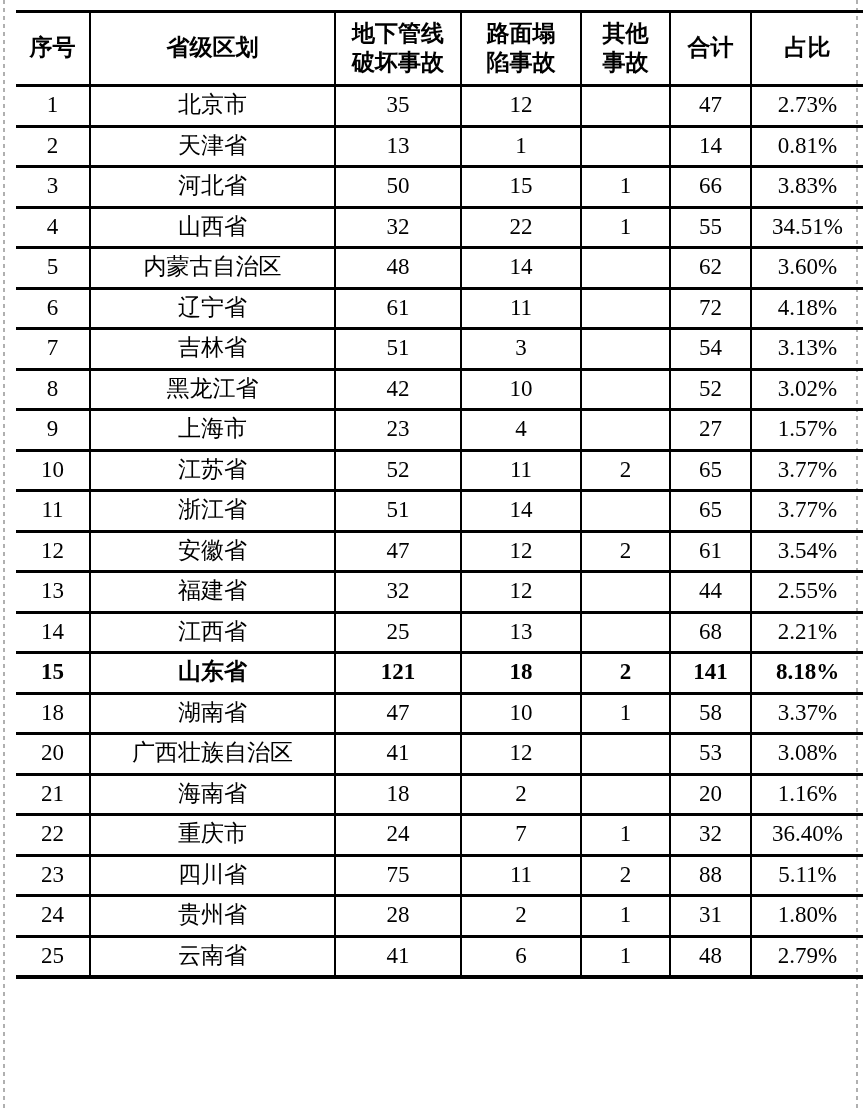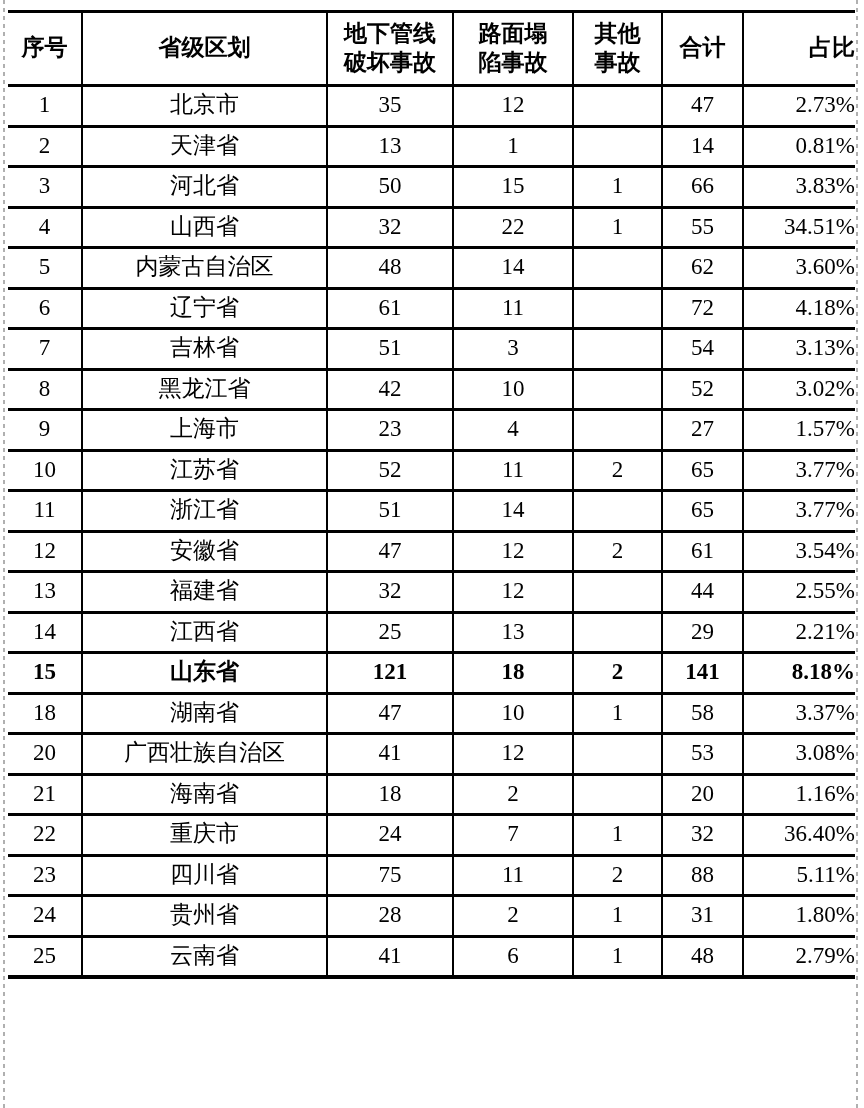--- a/index.html
+++ b/index.html
@@ -25,21 +25,21 @@
       to bottom,
       #b0b0b0 0px, #b0b0b0 4px,
       transparent 4px, transparent 8px
     );
   }
   .dash-edge.left  { left: 3px; }
   .dash-edge.right { right: 6px; }
 
   table.stats {
     position: absolute;
-    left: 8px;
+    left: 16px;
     top: 10px;
     width: 847px;
     border-collapse: collapse;
     table-layout: fixed;
   }
   table.stats th,
   table.stats td {
     border-left: 2px solid #000000;
     border-right: 2px solid #000000;
     border-top: 3px solid #000000;
@@ -47,21 +47,21 @@
     text-align: center;
     vertical-align: middle;
     padding: 0;
     font-size: 23px;
     line-height: 1.25;
     overflow: hidden;
   }
   table.stats th:first-child,
   table.stats td:first-child { border-left: none; }
   table.stats th:last-child,
-  table.stats td:last-child { border-right: none; text-align: right; }
+  table.stats td:last-child { border-right: none; }
   table.stats thead tr { height: 74px; }
   table.stats tbody tr { height: 40.5px; }
   table.stats tbody tr:last-child td { border-bottom: 4px solid #000000; }
   table.stats thead th {
     font-weight: bold;
     white-space: pre-line;
   }
   table.stats tbody tr.bold td { font-weight: bold; }
 </style>
 </head>
@@ -212,21 +212,21 @@
           <td></td>
           <td>44</td>
           <td>2.55%</td>
         </tr>
         <tr>
           <td>14</td>
           <td>江西省</td>
           <td>25</td>
           <td>13</td>
           <td></td>
-          <td>29</td>
+          <td>68</td>
           <td>2.21%</td>
         </tr>
         <tr class="bold">
           <td>15</td>
           <td>山东省</td>
           <td>121</td>
           <td>18</td>
           <td>2</td>
           <td>141</td>
           <td>8.18%</td>

